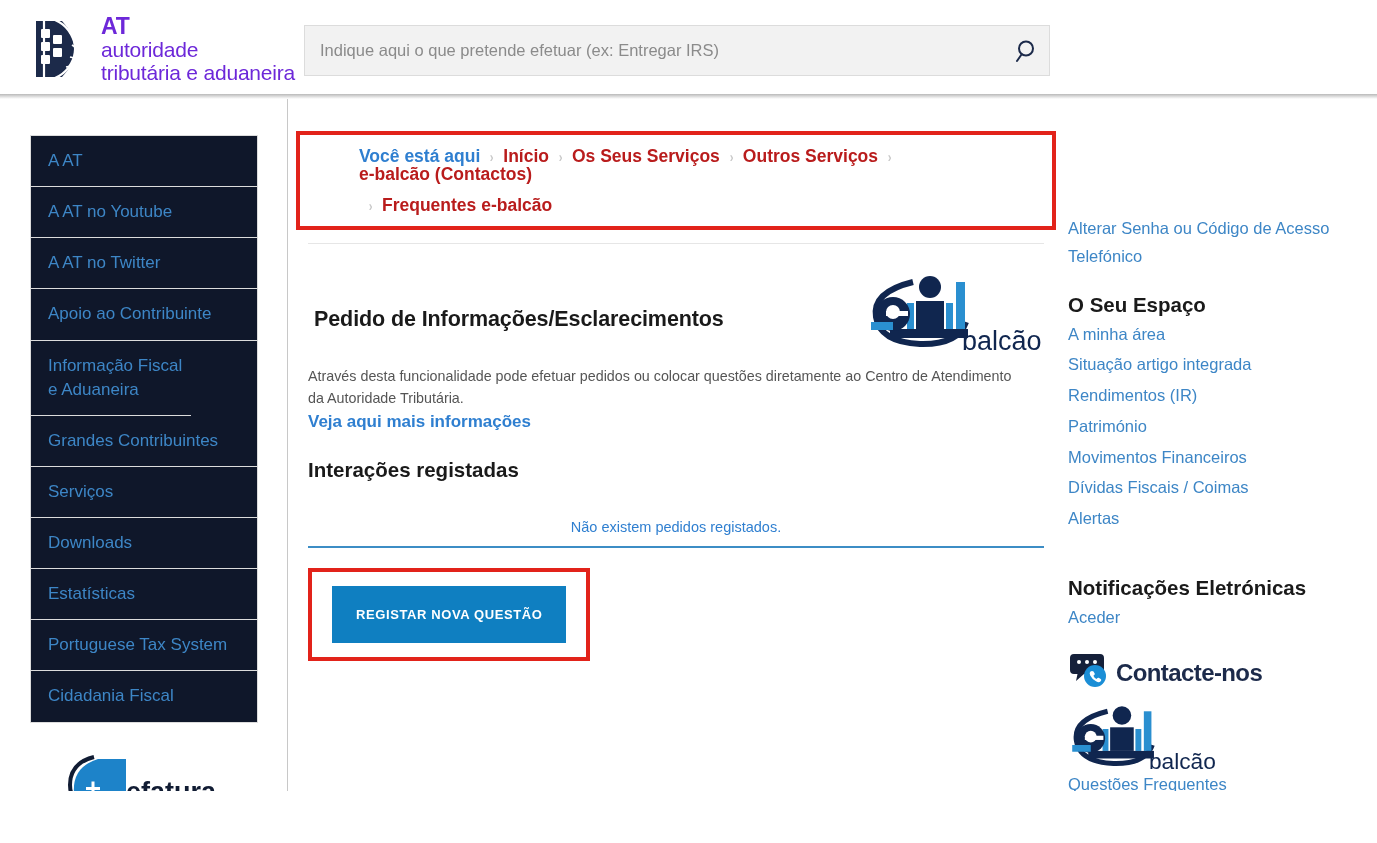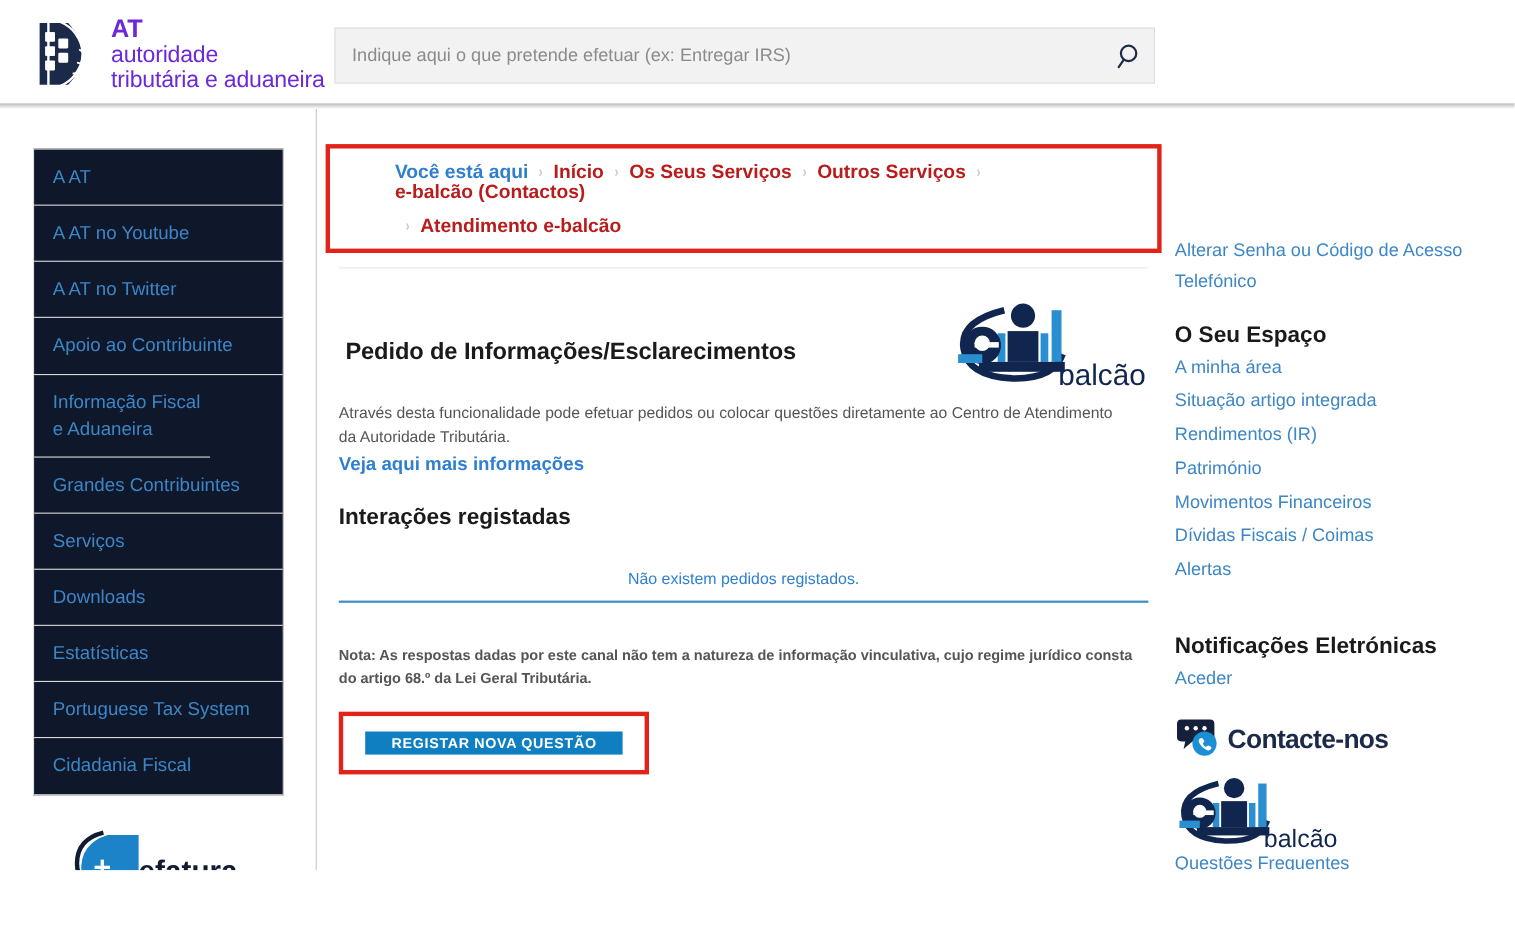--- a/index.html
+++ b/index.html
@@ -124,21 +124,21 @@
   }
   .note .note-body { font-weight:bold; }
 
   .btn-redbox {
     display:inline-block; border:4px solid #e2231a; background:#fff;
     padding:14px 20px; margin-top:20px; margin-left:0px;
   }
   .btn-primary {
     display:block; background:#0f7fc1; color:#fff;
     font-size:13px; font-weight:bold; letter-spacing:.6px;
-    padding:3px 24px; border:none; cursor:pointer;
+    padding:21px 24px; border:none; cursor:pointer;
     font-family:"Liberation Sans", sans-serif;
   }
 
   
   .right-col { position:absolute; left:1068px; top:214px; width:300px; }
   .r-link {
     font-size:16.5px; color:#3d86c6; line-height:1.9; cursor:pointer;
   }
   .r-head {
     font-size:20.5px; font-weight:bold; color:#1a1a1a;
@@ -252,21 +252,21 @@
           <span class="crumb">Início</span>
           <span class="crumb-sep">›</span>
           <span class="crumb">Os Seus Serviços</span>
           <span class="crumb-sep">›</span>
           <span class="crumb">Outros Serviços</span>
           <span class="crumb-sep">›</span>
           <span class="crumb">e-balcão (Contactos)</span>
         </div>
         <div class="crumb-row row2">
           <span class="crumb-sep">›</span>
-          <span class="crumb">Atendimento e-balcão</span>
+          <span class="crumb">Frequentes e-balcão</span>
         </div>
       </div>
     </div>
 
     <div class="hr-light"></div>
 
     <div class="content-pad">
 
       <div class="title-row">
         <div class="page-title">Pedido de Informações/Esclarecimentos</div>
@@ -299,23 +299,20 @@
       <div class="intro">Através desta funcionalidade pode efetuar pedidos ou colocar questões diretamente ao Centro de Atendimento da Autoridade Tributária.</div>
       <span class="intro-link">Veja aqui mais informações</span>
 
       <div class="section-title">Interações registadas</div>
 
       <div class="empty-wrap">
         <div class="empty-msg">Não existem pedidos registados.</div>
         <div class="empty-rule"></div>
       </div>
 
-      <div class="note">
-        <span>Nota:</span><span class="note-body"> As respostas dadas por este canal não tem a natureza de informação vinculativa, cujo regime jurídico consta do artigo 68.º da Lei Geral Tributária.</span>
-      </div>
 
       <div class="btn-redbox">
         <button class="btn-primary">REGISTAR NOVA QUESTÃO</button>
       </div>
 
     </div>
   </div>
 
   <div class="right-col">
 

